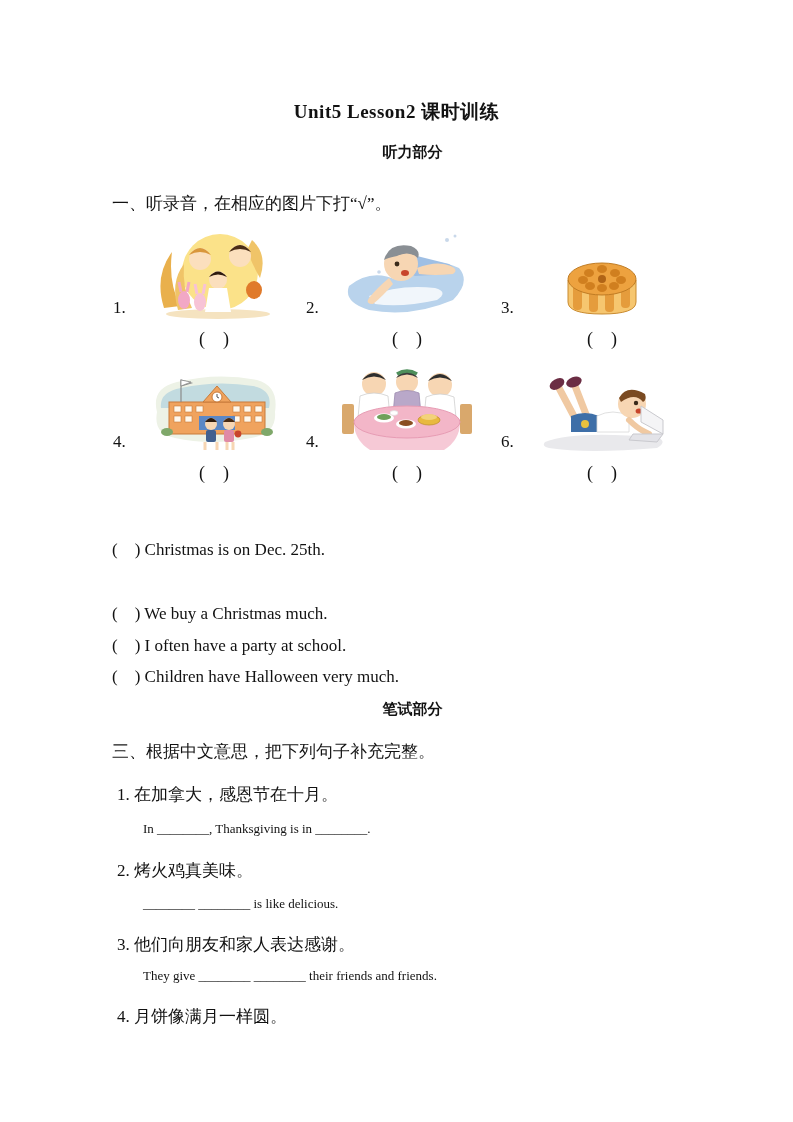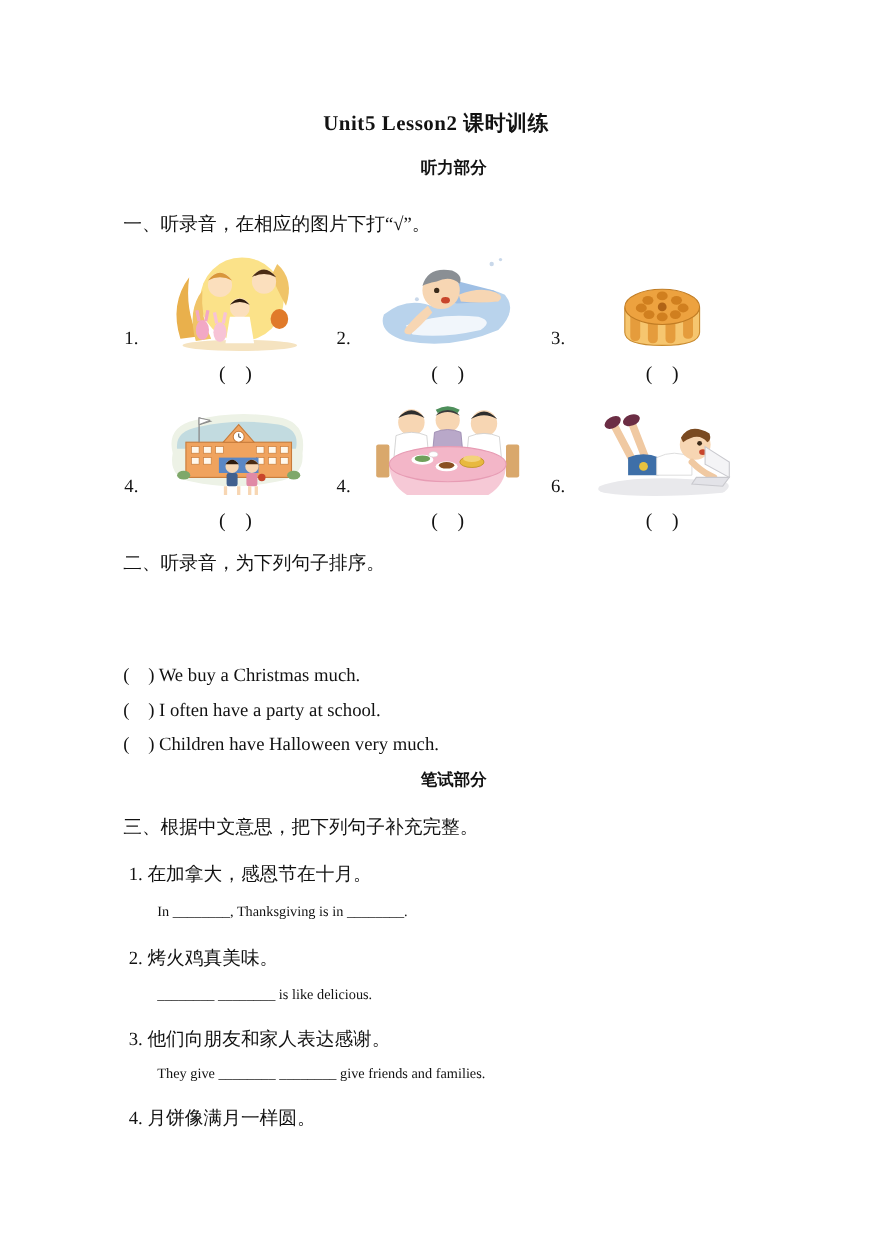--- a/index.html
+++ b/index.html
@@ -244,31 +244,31 @@
         <circle cx="99" cy="31" r="2.2" fill="#3A2A1A"></circle>
         <ellipse cx="102" cy="39" rx="3.4" ry="2.6" fill="#C8452B"></ellipse>
         <path d="M92 48 Q100 56 108 60 L112 62" stroke="#F0C9A2" stroke-width="6" stroke-linecap="round" fill="none"></path>
         <path d="M104 34 L126 48 L126 62 L104 50 Z" fill="#F4F4F6" stroke="#C9C9CE" stroke-width="1"></path>
         <path d="M96 62 L126 62 L120 70 L92 68 Z" fill="#E3E3E8" stroke="#C9C9CE" stroke-width="1"></path>
       </svg>
     </div>
     <div class="answer-slot">(    )</div>
   </div>
 
-  <div class="heading h-ex2">二、听录音，为下列句子排序。</div>
-
+
+  <div class="sentence" style="top:540px">(    ) Christmas is on Dec. 25th.</div>
   <div class="sentence" style="top:604px">(    ) We buy a Christmas much.</div>
   <div class="sentence" style="top:636px">(    ) I often have a party at school.</div>
   <div class="sentence" style="top:667px">(    ) Children have Halloween very much.</div>
 
   <div class="section-title center sec-written">笔试部分</div>
 
   <div class="heading h-ex3">三、根据中文意思，把下列句子补充完整。</div>
 
   <div class="ex3-cn" style="top:783px">1. 在加拿大，感恩节在十月。</div>
   <div class="ex3-en" style="top:821px">In ________, Thanksgiving is in ________.</div>
   <div class="ex3-cn" style="top:859px">2. 烤火鸡真美味。</div>
   <div class="ex3-en" style="top:896px">________ ________ is like delicious.</div>
   <div class="ex3-cn" style="top:933px">3. 他们向朋友和家人表达感谢。</div>
-  <div class="ex3-en" style="top:968px">They give ________ ________ give friends and families.</div>
+  <div class="ex3-en" style="top:968px">They give ________ ________ their friends and friends.</div>
   <div class="ex3-cn" style="top:1005px">4. 月饼像满月一样圆。</div>
 
 </div>
 
 </body></html>

